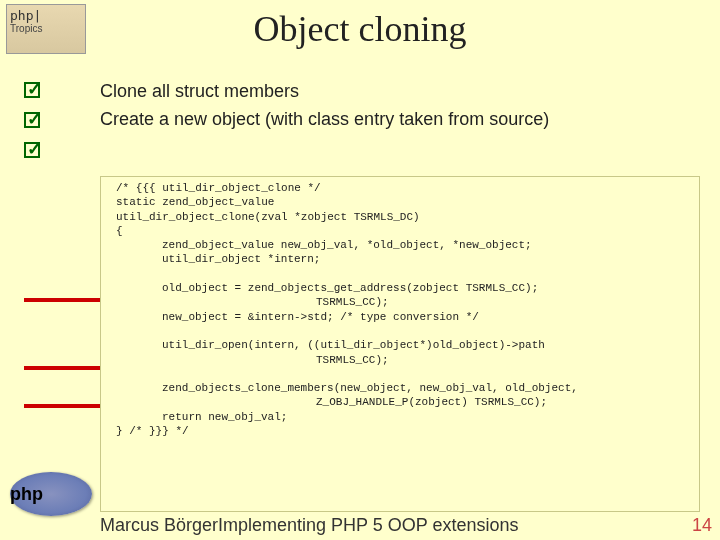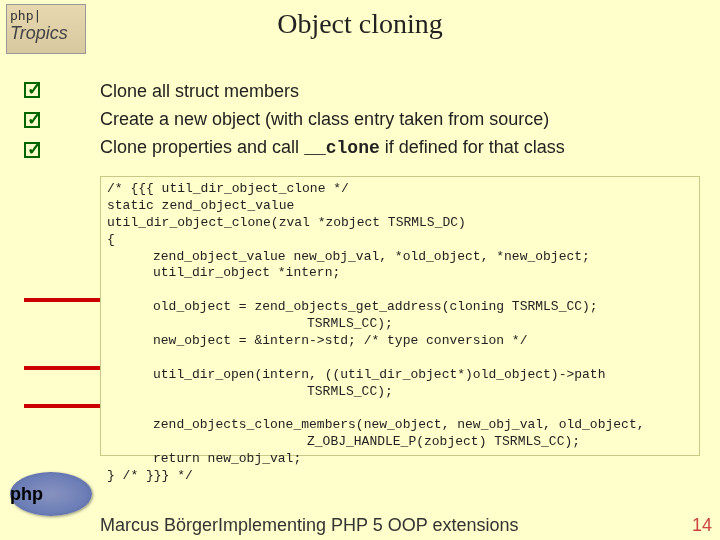--- a/index.html
+++ b/index.html
@@ -16,28 +16,28 @@
     top: 4px;
     left: 6px;
     width: 80px;
     height: 50px;
     border: 1px solid #999;
     background: linear-gradient(to bottom, #e8d8b0, #d8c8a0);
     font-size: 11px;
     padding: 3px;
   }
   .header .phpbar { font-weight: normal; font-size: 13px; color: #333; font-family: monospace; }
-  .header .tropics { font-style: italic; font-size: 18px; color: #444; }
+  .header .tropics { font-size: 10px; color: #444; }
   .title {
     position: absolute;
     top: 8px;
     left: 0;
     width: 100%;
     text-align: center;
-    font-size: 28px;
+    font-size: 36px;
     color: #222;
     font-family: Georgia, 'Times New Roman', serif;
   }
   .checks {
     position: absolute;
     top: 82px;
     left: 24px;
   }
   .check {
     width: 16px;
@@ -64,27 +64,27 @@
     color: #222;
     line-height: 1.55;
     font-family: Verdana, Arial, sans-serif;
   }
   .bullets .monobold { font-family: "Courier New", monospace; font-weight: bold; }
   .codebox {
     position: absolute;
     top: 176px;
     left: 100px;
     width: 600px;
-    height: 280px;
+    height: 336px;
     border: 1px solid #c8c888;
     background: #ffffcc;
     font-family: "Lucida Console", "Courier New", monospace;
-    font-size: 13px;
+    font-size: 11px;
     color: #222;
-    padding: 4px 6px;
+    padding: 4px 15px;
     line-height: 1.3;
     white-space: pre;
   }
   .indent1 { padding-left: 46px; display: block; }
   .indent3 { padding-left: 200px; display: block; }
   .arrow {
     position: absolute;
     left: 24px;
     width: 76px;
     height: 4px;
@@ -143,33 +143,32 @@
 
 <div class="checks">
   <div class="check"></div>
   <div class="check"></div>
   <div class="check"></div>
 </div>
 
 <div class="bullets">
   <div>Clone all struct members</div>
   <div>Create a new object (with class entry taken from source)</div>
-  <div><span>Clone properties and call </span><span class="monobold">__clone</span><span> if defined for that class</span></div>
 </div>
 
 <div class="arrow a1"></div>
 <div class="arrow a2"></div>
 <div class="arrow a3"></div>
 
 <div class="codebox"><span>/* {{{ util_dir_object_clone */</span>
 <span>static zend_object_value</span>
 <span>util_dir_object_clone(zval *zobject TSRMLS_DC)</span>
 <span>{</span>
 <span class="indent1">zend_object_value new_obj_val, *old_object, *new_object;</span><span class="indent1">util_dir_object *intern;</span><span> </span>
-<span class="indent1">old_object = zend_objects_get_address(cloning TSRMLS_CC);</span><span class="indent3">TSRMLS_CC);</span><span class="indent1">new_object = &amp;intern-&gt;std; /* type conversion */</span><span> </span>
+<span class="indent1">old_object = zend_objects_get_address(zobject TSRMLS_CC);</span><span class="indent3">TSRMLS_CC);</span><span class="indent1">new_object = &amp;intern-&gt;std; /* type conversion */</span><span> </span>
 <span class="indent1">util_dir_open(intern, ((util_dir_object*)old_object)-&gt;path</span><span class="indent3">TSRMLS_CC);</span><span> </span>
 <span class="indent1">zend_objects_clone_members(new_object, new_obj_val, old_object,</span><span class="indent3">Z_OBJ_HANDLE_P(zobject) TSRMLS_CC);</span><span class="indent1">return new_obj_val;</span><span>} /* }}} */</span></div>
 
 <div class="phplogo">php</div>
 
 <div class="footer">
   <span class="author">Marcus Börger</span>
   <span class="ftitle">Implementing PHP 5 OOP extensions</span>
   <span class="pgnum">14</span>
 </div>

